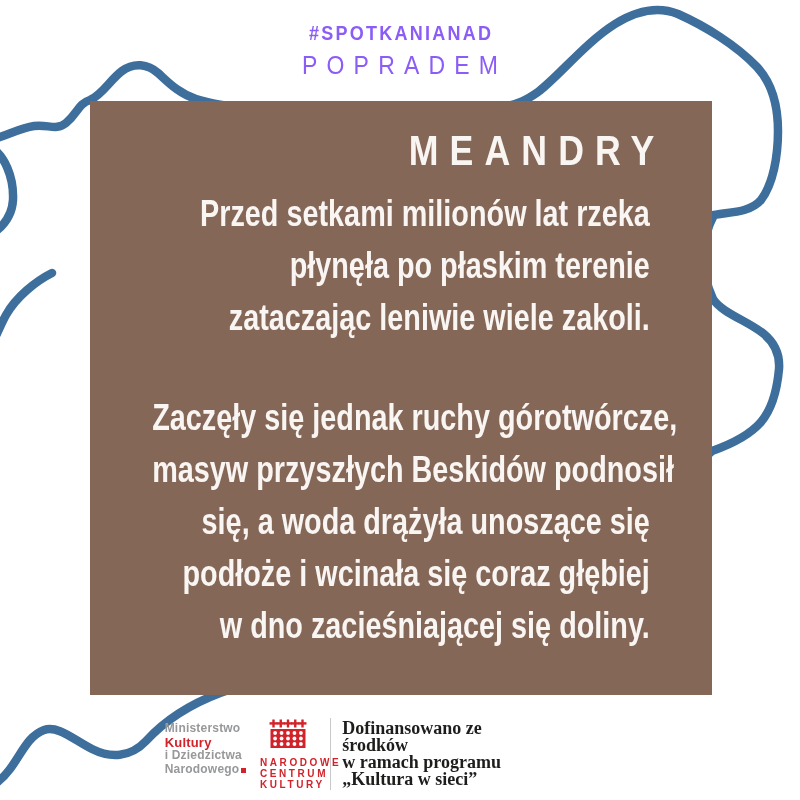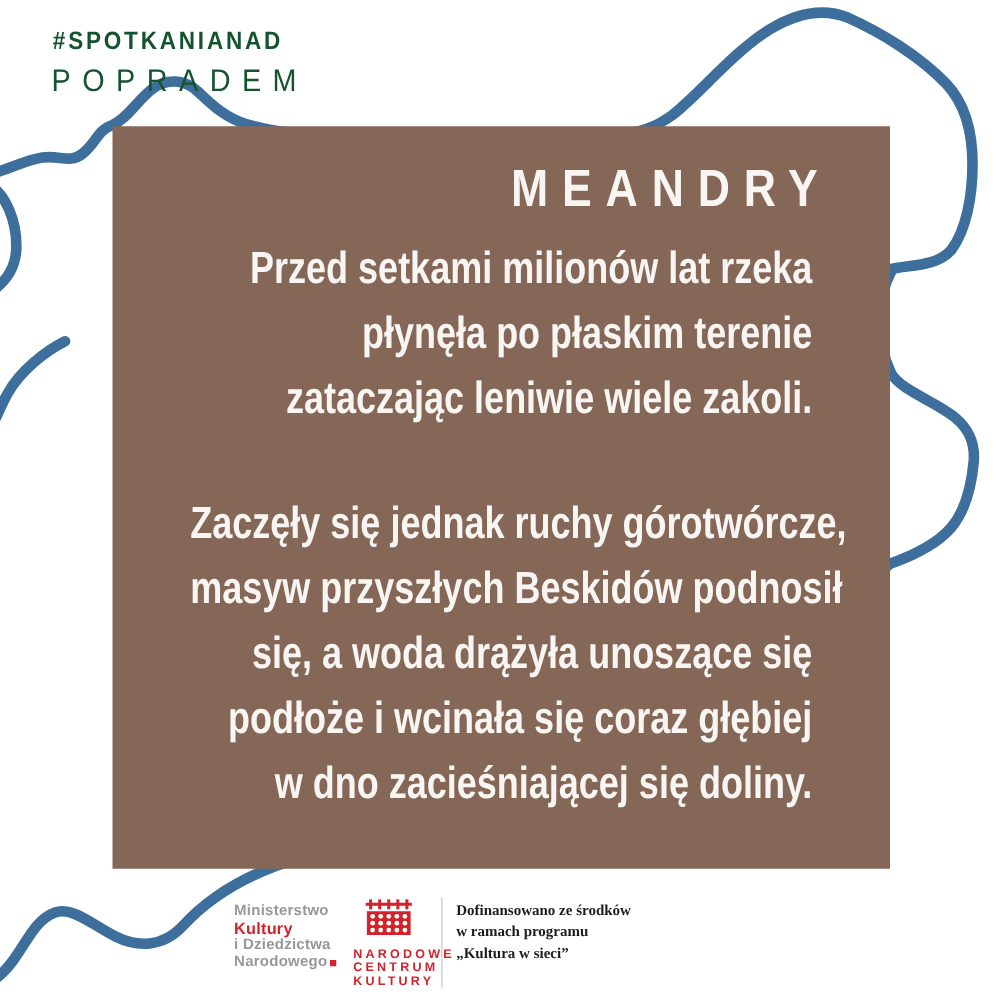--- a/index.html
+++ b/index.html
@@ -7,21 +7,21 @@
     width:800px;height:800px;position:relative;overflow:hidden;
     background:#ffffff;
     font-family:"Liberation Sans", sans-serif;
   }
   
   .river-svg{position:absolute;left:0;top:0;z-index:0;}
 
   
   .header{
     position:absolute;top:22px;left:0;width:800px;z-index:2;
-    text-align:left;color:#14532d;
+    text-align:center;color:#8b5cf6;
   }
   .hashtag{
     font-size:20px;font-weight:700;letter-spacing:2.5px;
     transform:scaleX(0.9);transform-origin:center;
     padding-left:2.5px;
   }
   .header-name{
     margin-top:6px;
     font-size:25px;font-weight:400;letter-spacing:10px;
     transform:scaleX(0.92);transform-origin:center;
@@ -66,21 +66,21 @@
   }
   .nck-text{
     margin-top:4px;font-size:10px;font-weight:700;letter-spacing:2.6px;
     line-height:11px;padding-left:2.6px;
   }
   .v-divider{
     width:1px;height:72px;background:#c9c9c9;margin-top:2px;
   }
   .funding{
     text-align:left;font-family:"Liberation Serif", serif;
-    font-weight:700;font-size:12px;line-height:17px;color:#1d1d1b;
+    font-weight:700;font-size:18px;line-height:17px;color:#1d1d1b;
     padding-top:4px;max-width:185px;
   }
 </style>
 </head>
 <body>
 
 <svg class="river-svg" width="800" height="800" viewBox="0 0 800 800" aria-hidden="true">
   <path d="M 52 273 C 36 281 16 297 6 315 C 2 322 -2 332 -8 344
            M -8 148 C 4 156 14 176 13 200 C 12 216 4 226 -8 234
            M -10 140

